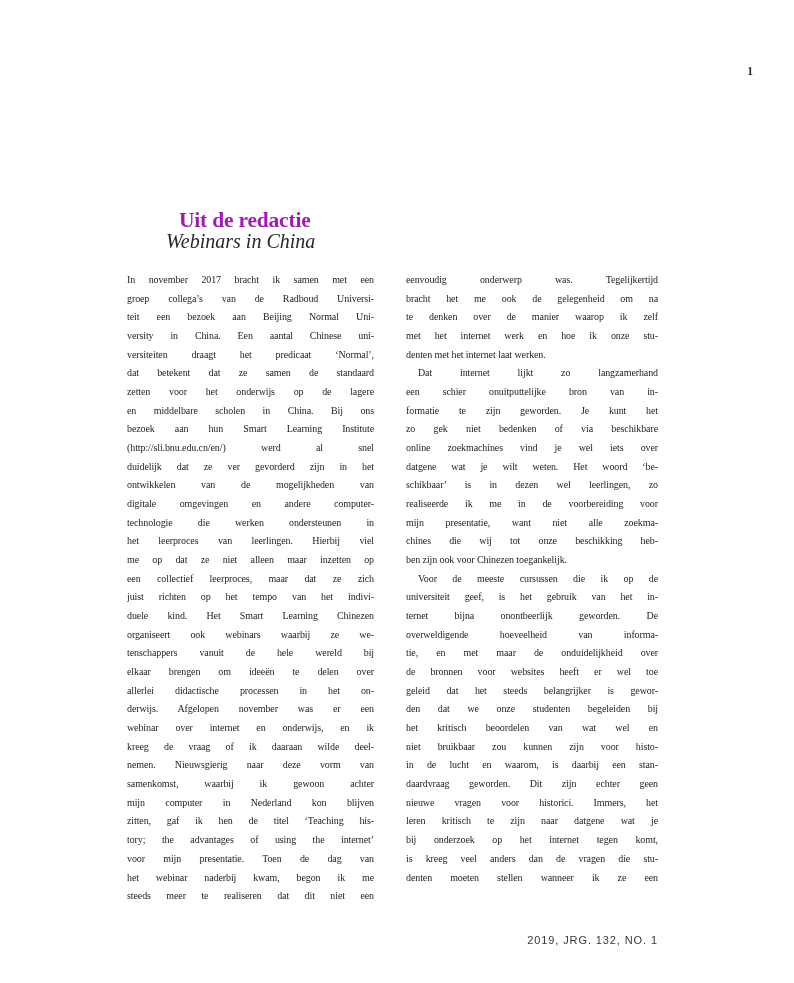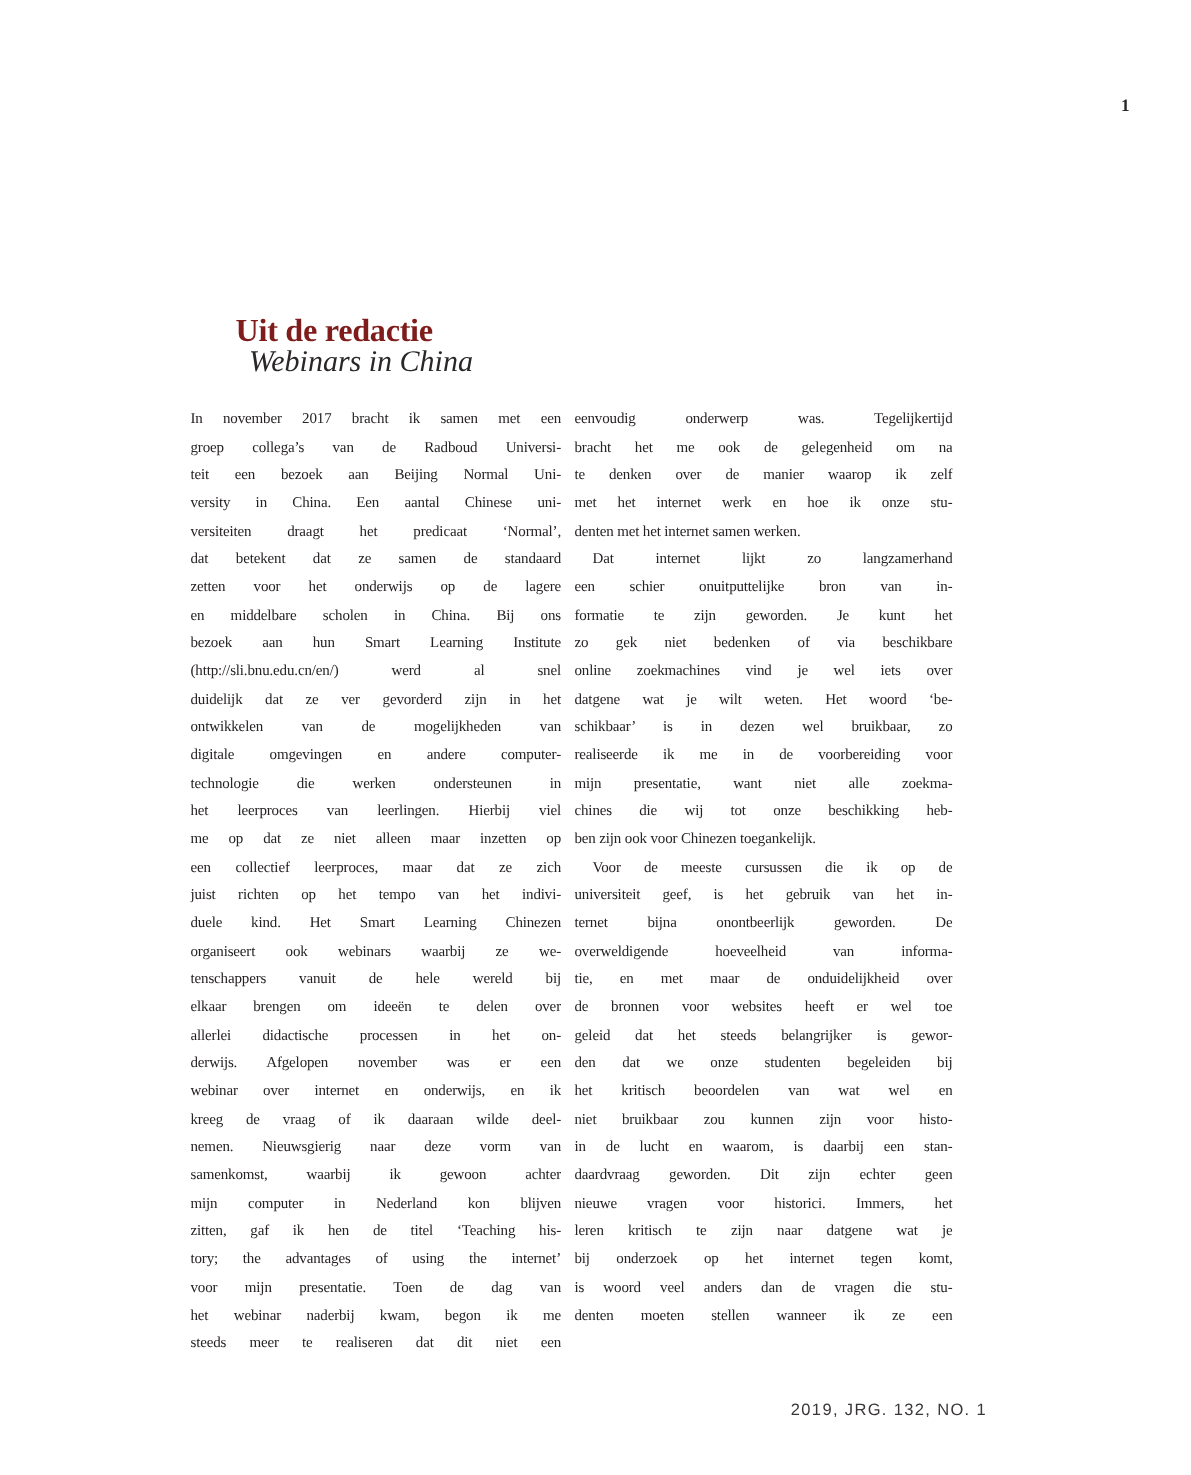--- a/index.html
+++ b/index.html
@@ -19,46 +19,46 @@
   .pagenum {
     position: absolute;
     top: 65px;
     right: 41px;
     font-size: 11.5px;
     font-weight: 600;
     color: #2b2728;
   }
   .title {
     position: absolute;
-    left: 157px;
+    left: 179px;
     top: 194px;
     font-size: 21.5px;
     font-weight: 700;
     letter-spacing: -0.2px;
-    color: #7f1d1d;
+    color: #a21caf;
     white-space: nowrap;
   }
   .subtitle {
     position: absolute;
     left: 166px;
     top: 230px;
     font-size: 20px;
     font-style: italic;
     color: #2b2728;
     white-space: nowrap;
   }
   .col {
     position: absolute;
     top: 271px;
     font-size: 10px;
     letter-spacing: -0.1px;
     line-height: 18.68px;
   }
   .col-left  { left: 127px; width: 247px; }
-  .col-right { left: 383px; width: 252px; }
+  .col-right { left: 406px; width: 252px; }
   .line {
     height: 18.68px;
     overflow: hidden;
     text-align: justify;
     text-align-last: justify;
     white-space: normal;
   }
   .line.end { text-align-last: left; }
   .line.indent { padding-left: 12px; }
   .footer {
@@ -118,46 +118,46 @@
       <div class="line">voor mijn presentatie. Toen de dag van</div>
       <div class="line">het webinar naderbij kwam, begon ik me</div>
       <div class="line">steeds meer te realiseren dat dit niet een</div>
     </div>
 
   <div class="col col-right">
       <div class="line">eenvoudig onderwerp was. Tegelijkertijd</div>
       <div class="line">bracht het me ook de gelegenheid om na</div>
       <div class="line">te denken over de manier waarop ik zelf</div>
       <div class="line">met het internet werk en hoe ik onze stu-</div>
-      <div class="line end">denten met het internet samen werken.</div>
+      <div class="line end">denten met het internet laat werken.</div>
       <div class="line indent">Dat internet lijkt zo langzamerhand</div>
       <div class="line">een schier onuitputtelijke bron van in-</div>
       <div class="line">formatie te zijn geworden. Je kunt het</div>
       <div class="line">zo gek niet bedenken of via beschikbare</div>
       <div class="line">online zoekmachines vind je wel iets over</div>
       <div class="line">datgene wat je wilt weten. Het woord ‘be-</div>
-      <div class="line">schikbaar’ is in dezen wel bruikbaar, zo</div>
+      <div class="line">schikbaar’ is in dezen wel leerlingen, zo</div>
       <div class="line">realiseerde ik me in de voorbereiding voor</div>
       <div class="line">mijn presentatie, want niet alle zoekma-</div>
       <div class="line">chines die wij tot onze beschikking heb-</div>
       <div class="line end">ben zijn ook voor Chinezen toegankelijk.</div>
       <div class="line indent">Voor de meeste cursussen die ik op de</div>
       <div class="line">universiteit geef, is het gebruik van het in-</div>
       <div class="line">ternet bijna onontbeerlijk geworden. De</div>
       <div class="line">overweldigende hoeveelheid van informa-</div>
       <div class="line">tie, en met maar de onduidelijkheid over</div>
       <div class="line">de bronnen voor websites heeft er wel toe</div>
       <div class="line">geleid dat het steeds belangrijker is gewor-</div>
       <div class="line">den dat we onze studenten begeleiden bij</div>
       <div class="line">het kritisch beoordelen van wat wel en</div>
       <div class="line">niet bruikbaar zou kunnen zijn voor histo-</div>
       <div class="line">in de lucht en waarom, is daarbij een stan-</div>
       <div class="line">daardvraag geworden. Dit zijn echter geen</div>
       <div class="line">nieuwe vragen voor historici. Immers, het</div>
       <div class="line">leren kritisch te zijn naar datgene wat je</div>
       <div class="line">bij onderzoek op het internet tegen komt,</div>
-      <div class="line">is woord veel anders dan de vragen die stu-</div>
+      <div class="line">is kreeg veel anders dan de vragen die stu-</div>
       <div class="line">denten moeten stellen wanneer ik ze een</div>
     </div>
 
   <div class="footer">2019, JRG. 132, NO. 1</div>
 
 </div>
 
 </body></html>

